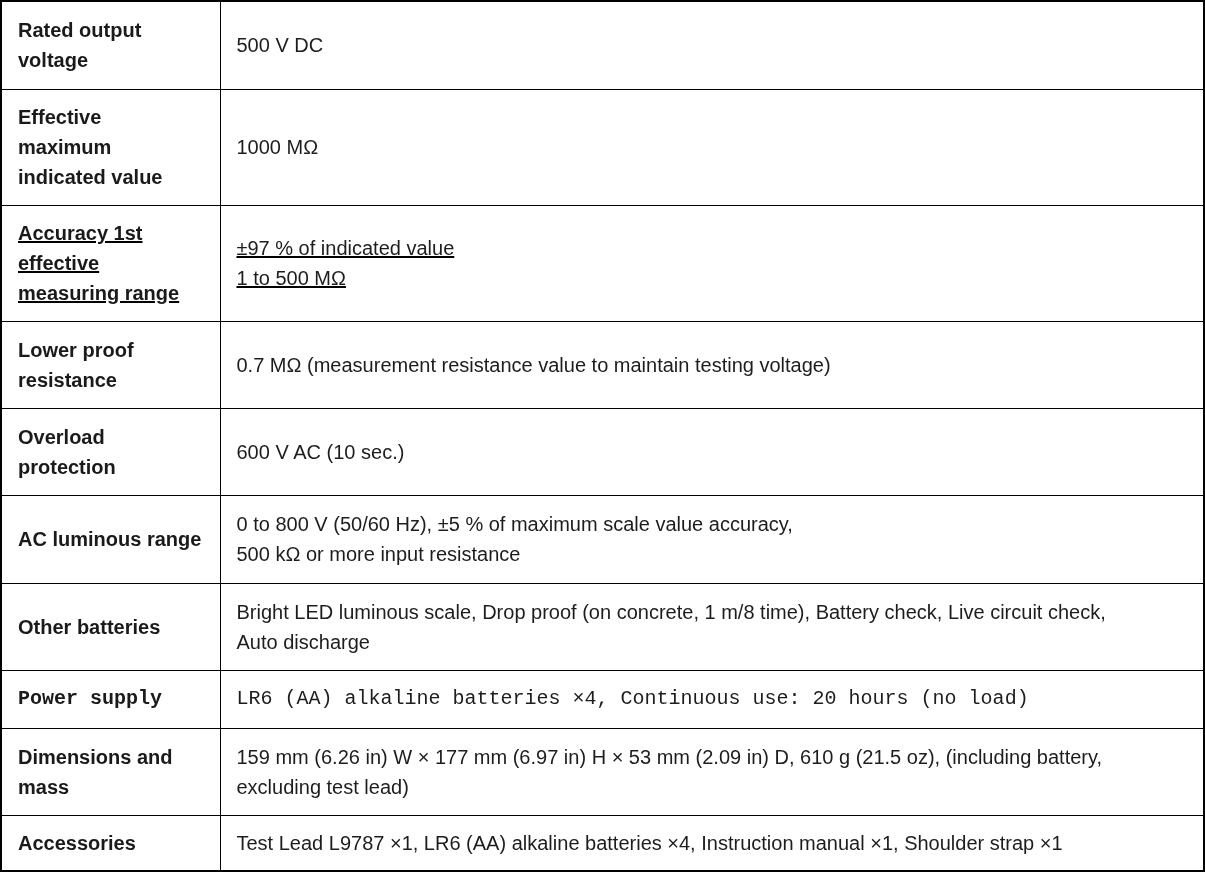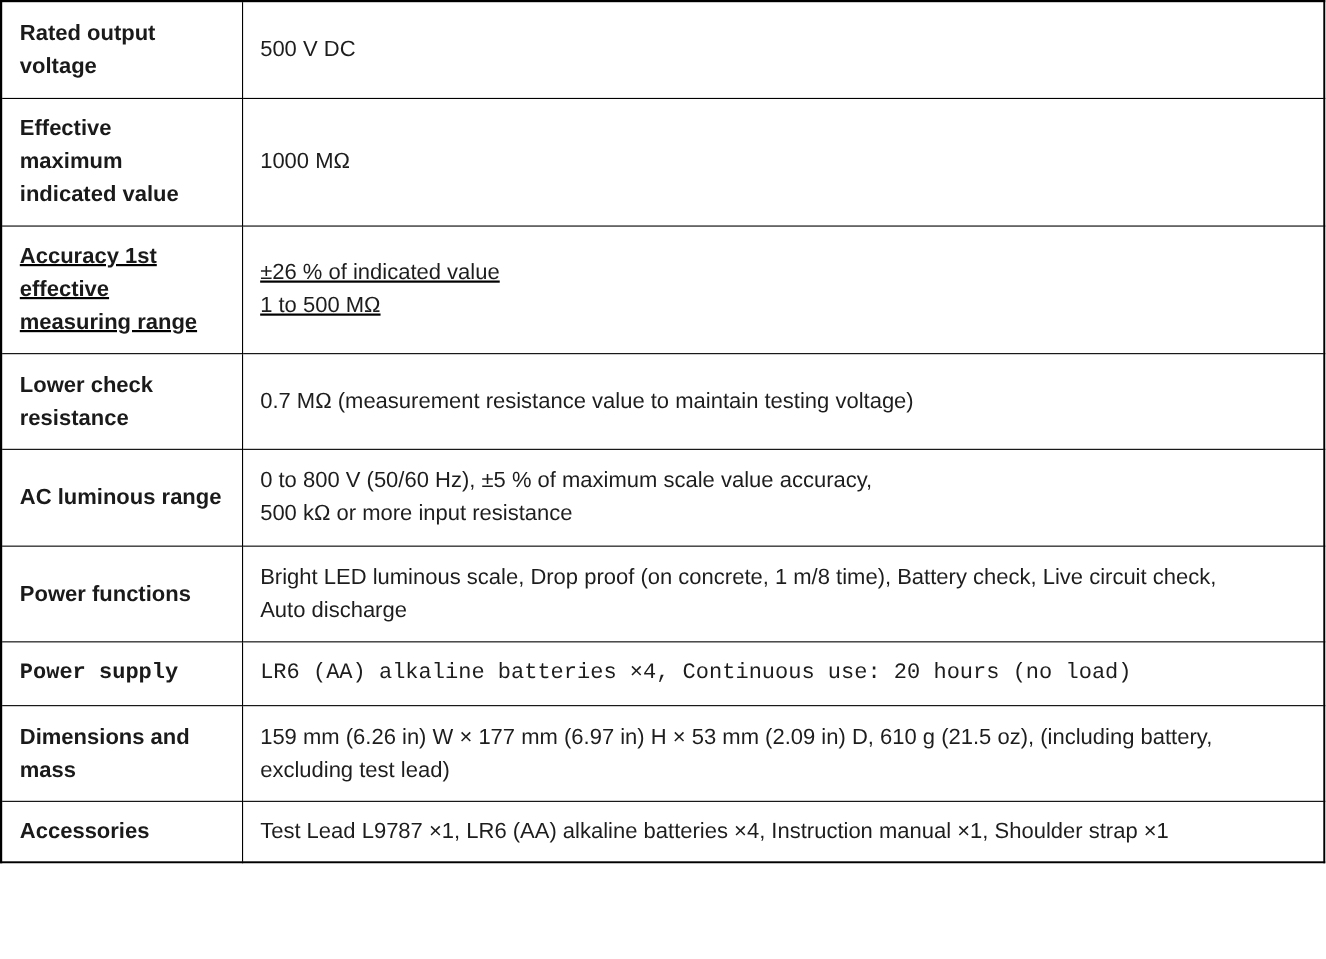--- a/index.html
+++ b/index.html
@@ -64,35 +64,40 @@
     <tr class="spec-row-2">
       <th>Effective
 maximum
 indicated value</th>
       <td>1000 MΩ</td>
     </tr>
     <tr class="spec-row-3">
       <th>Accuracy 1st
 effective
 measuring range</th>
-      <td>±26 % of indicated value
+      <td>±97 % of indicated value
 1 to 500 MΩ</td>
     </tr>
     <tr class="spec-row-4">
-      <th>Lower check
+      <th>Lower proof
 resistance</th>
       <td>0.7 MΩ (measurement resistance value to maintain testing voltage)</td>
+    </tr>
+    <tr class="spec-row-5">
+      <th>Overload
+protection</th>
+      <td>600 V AC (10 sec.)</td>
     </tr>
     <tr class="spec-row-6">
       <th>AC luminous range</th>
       <td>0 to 800 V (50/60 Hz), ±5 % of maximum scale value accuracy,
 500 kΩ or more input resistance</td>
     </tr>
     <tr class="spec-row-7">
-      <th>Power functions</th>
+      <th>Other batteries</th>
       <td>Bright LED luminous scale, Drop proof (on concrete, 1 m/8 time), Battery check, Live circuit check,
 Auto discharge</td>
     </tr>
     <tr class="spec-row-8">
       <th>Power supply</th>
       <td>LR6 (AA) alkaline batteries ×4, Continuous use: 20 hours (no load)</td>
     </tr>
     <tr class="spec-row-9">
       <th>Dimensions and
 mass</th>

